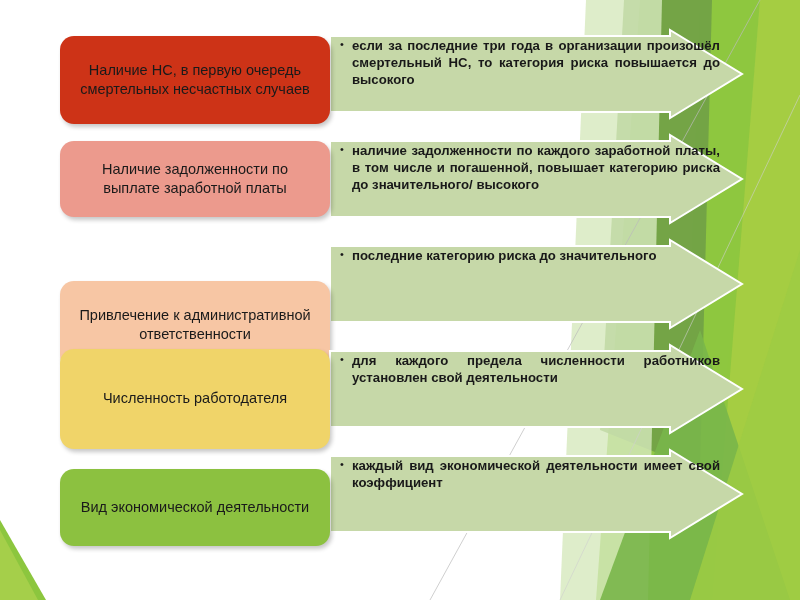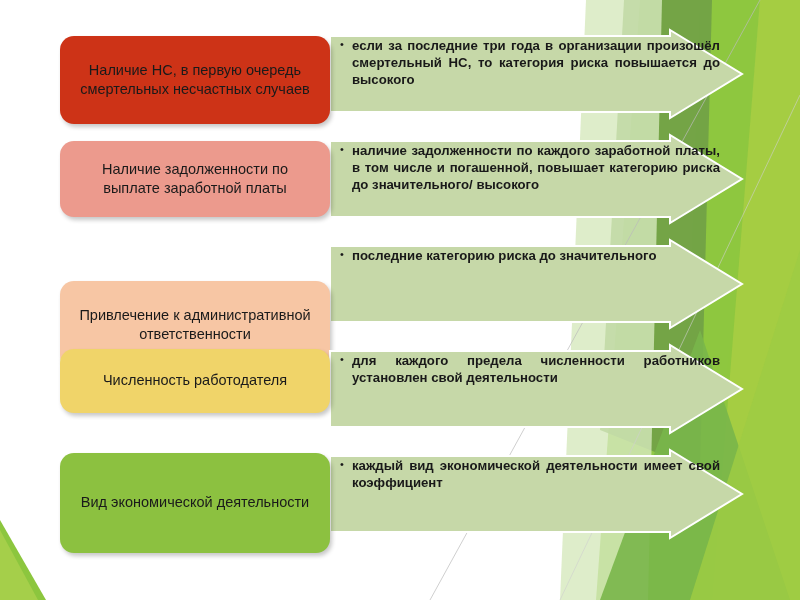--- a/index.html
+++ b/index.html
@@ -178,39 +178,39 @@
       <svg viewBox="0 0 420 88" preserveAspectRatio="none">
         <defs></defs>
         <polygon class="arrow-poly" points="0,6 340,6 340,0 412,44 340,88 340,82 0,82" fill="#C6D8A8" stroke="#FFFFFF" stroke-width="2"></polygon>
       </svg>
       <div class="arrow-text">
         <span class="bullet">•</span>
         <span class="body">для каждого предела численности работников установлен свой деятельности</span>
       </div>
     </div>
 
-    <div class="label-box" style="top: 349px; height: 64px; background: rgb(240, 212, 105);">
+    <div class="label-box" style="top: 349px; height: 100px; background: rgb(240, 212, 105);">
       <span>Численность работодателя</span>
     </div>
 
   </div>
 
   <div class="row">
 
     <div class="arrow-wrap" style="top: 450px; height: 88px;">
       <svg viewBox="0 0 420 88" preserveAspectRatio="none">
         <defs></defs>
         <polygon class="arrow-poly" points="0,6 340,6 340,0 412,44 340,88 340,82 0,82" fill="#C6D8A8" stroke="#FFFFFF" stroke-width="2"></polygon>
       </svg>
       <div class="arrow-text">
         <span class="bullet">•</span>
         <span class="body">каждый вид экономической деятельности имеет свой коэффициент</span>
       </div>
     </div>
 
-    <div class="label-box" style="top: 453px; height: 100px; background: rgb(140, 193, 64);">
+    <div class="label-box" style="top: 469px; height: 77px; background: rgb(140, 193, 64);">
       <span>Вид экономической деятельности</span>
     </div>
 
   </div>
 </div>
 
 </div>
 
 </body></html>

